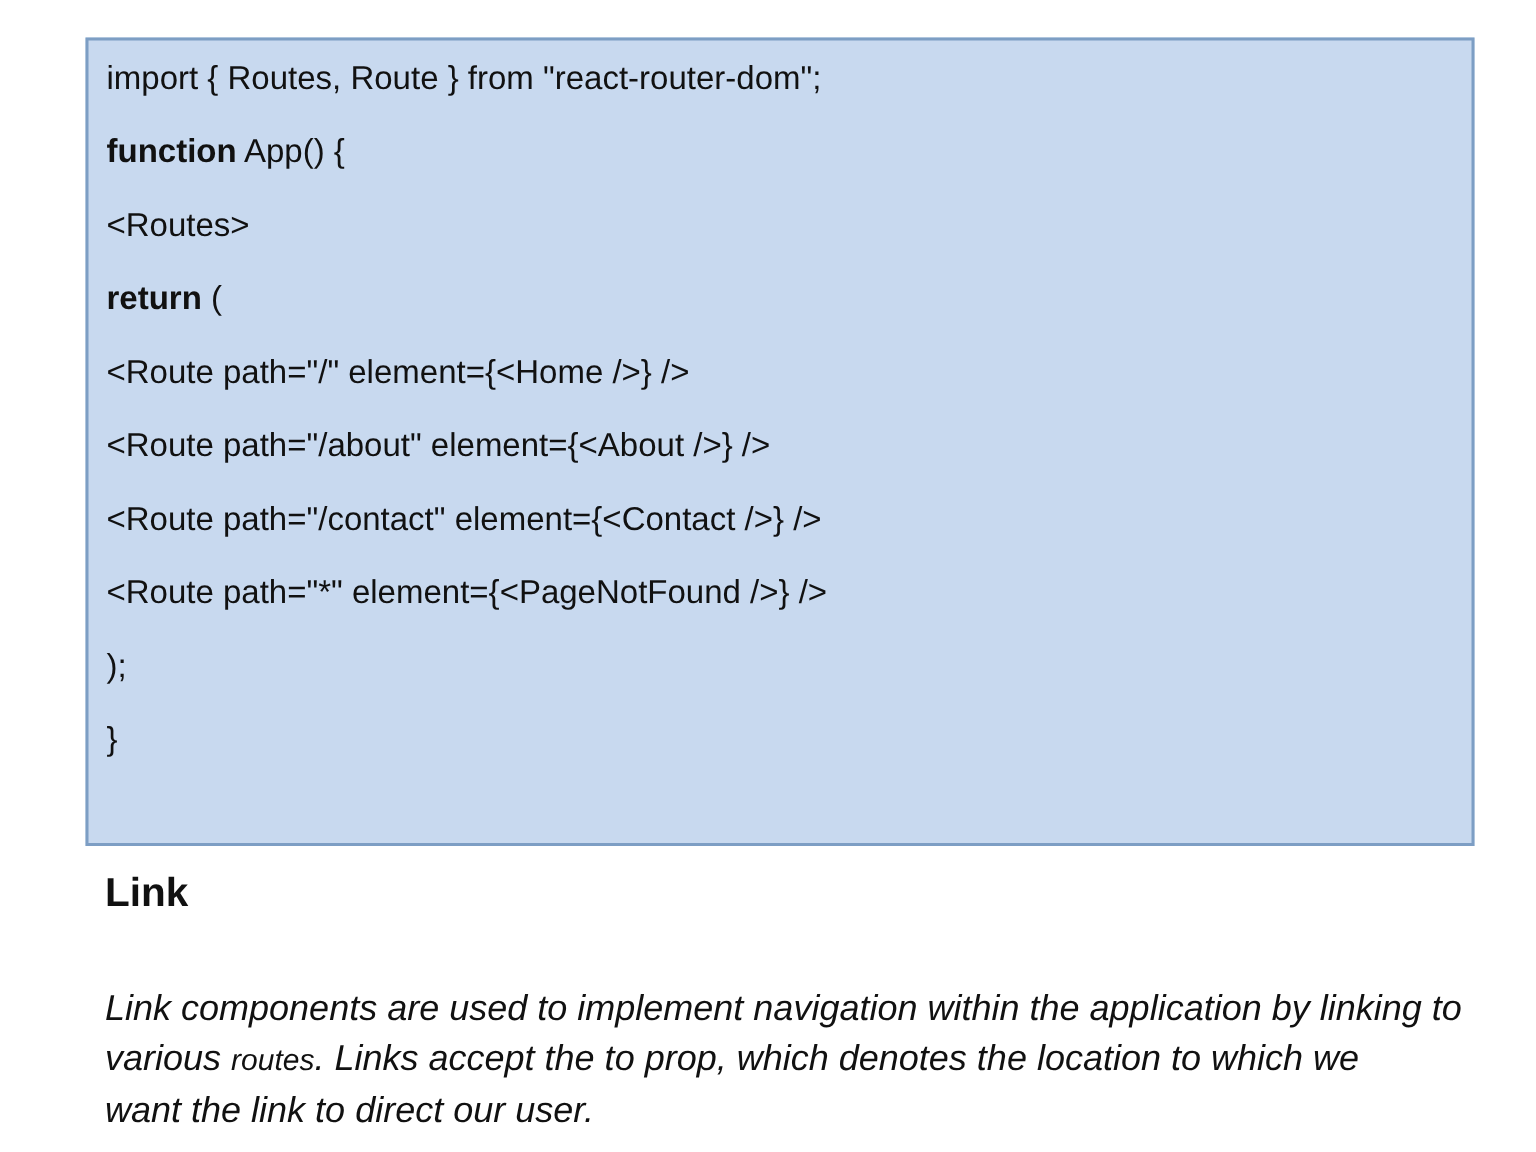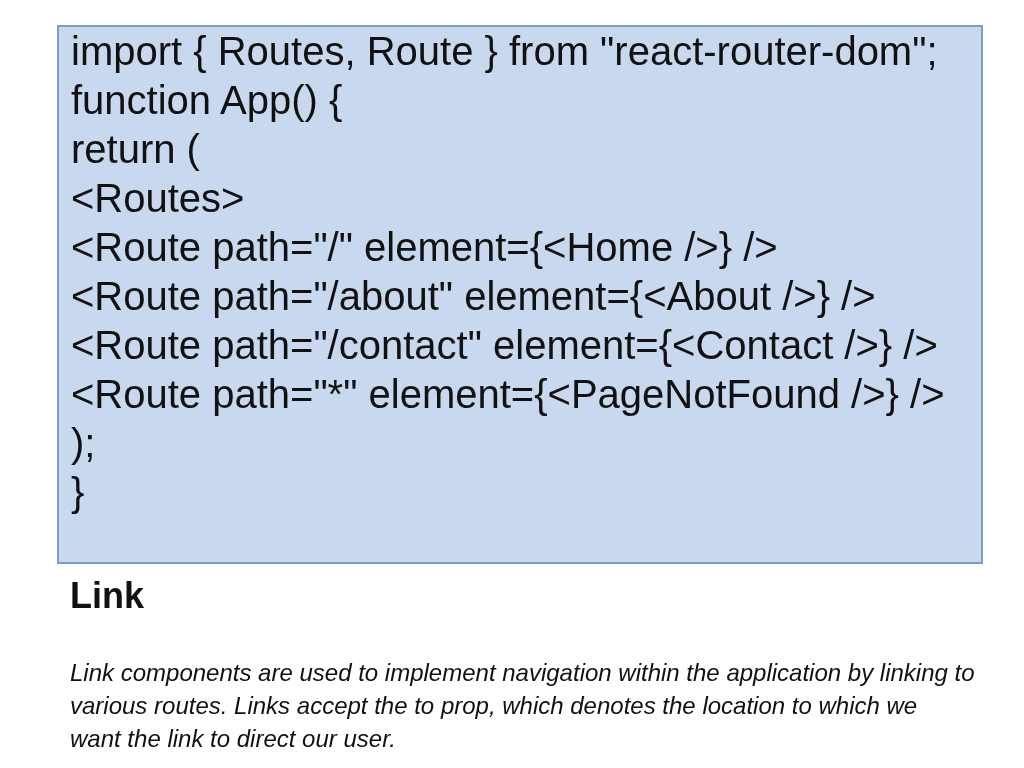--- a/index.html
+++ b/index.html
@@ -18,55 +18,55 @@
     top: 25px;
     width: 926px;
     height: 539px;
     box-sizing: border-box;
     border: 2px solid #7d9ec4;
     background: #c8d9ef;
     padding: 0 10px 0 12px;
     overflow: hidden;
   }
   .code-line {
-    font-size: 40px;
+    font-size: 22px;
     line-height: 49px;
     white-space: pre;
   }
-  .kw { font-weight: normal; }
+  .kw { font-weight: bold; }
   .heading {
     position: absolute;
     left: 70px;
     top: 580px;
-    font-size: 36px;
+    font-size: 27px;
     font-weight: bold;
     line-height: 31px;
   }
   .para {
     position: absolute;
     left: 70px;
     top: 656px;
     width: 954px;
     font-size: 24px;
     line-height: 33px;
     white-space: pre-wrap;
     font-style: italic;
   }
-  .routes-word { font-size: 24px; }
+  .routes-word { font-size: 20px; }
 </style>
 </head>
 <body>
 
 <div class="slide">
 
   <div class="code-box" style="background-color: rgb(200, 217, 239); border-color: rgb(125, 158, 196);">
     <div class="code-line"><span>import { Routes, Route } from "react-router-dom";</span></div>
     <div class="code-line"><span class="kw">function</span><span> App() {</span></div>
+    <div class="code-line"><span>&lt;Routes&gt;</span></div>
     <div class="code-line"><span class="kw">return</span><span> (</span></div>
-    <div class="code-line"><span>&lt;Routes&gt;</span></div>
     <div class="code-line"><span>&lt;Route path="/" element={&lt;Home /&gt;} /&gt;</span></div>
     <div class="code-line"><span>&lt;Route path="/about" element={&lt;About /&gt;} /&gt;</span></div>
     <div class="code-line"><span>&lt;Route path="/contact" element={&lt;Contact /&gt;} /&gt;</span></div>
     <div class="code-line"><span>&lt;Route path="*" element={&lt;PageNotFound /&gt;} /&gt;</span></div>
     <div class="code-line"><span>);</span></div>
     <div class="code-line"><span>}</span></div>
   </div>
 
   <div class="heading">Link</div>
 

